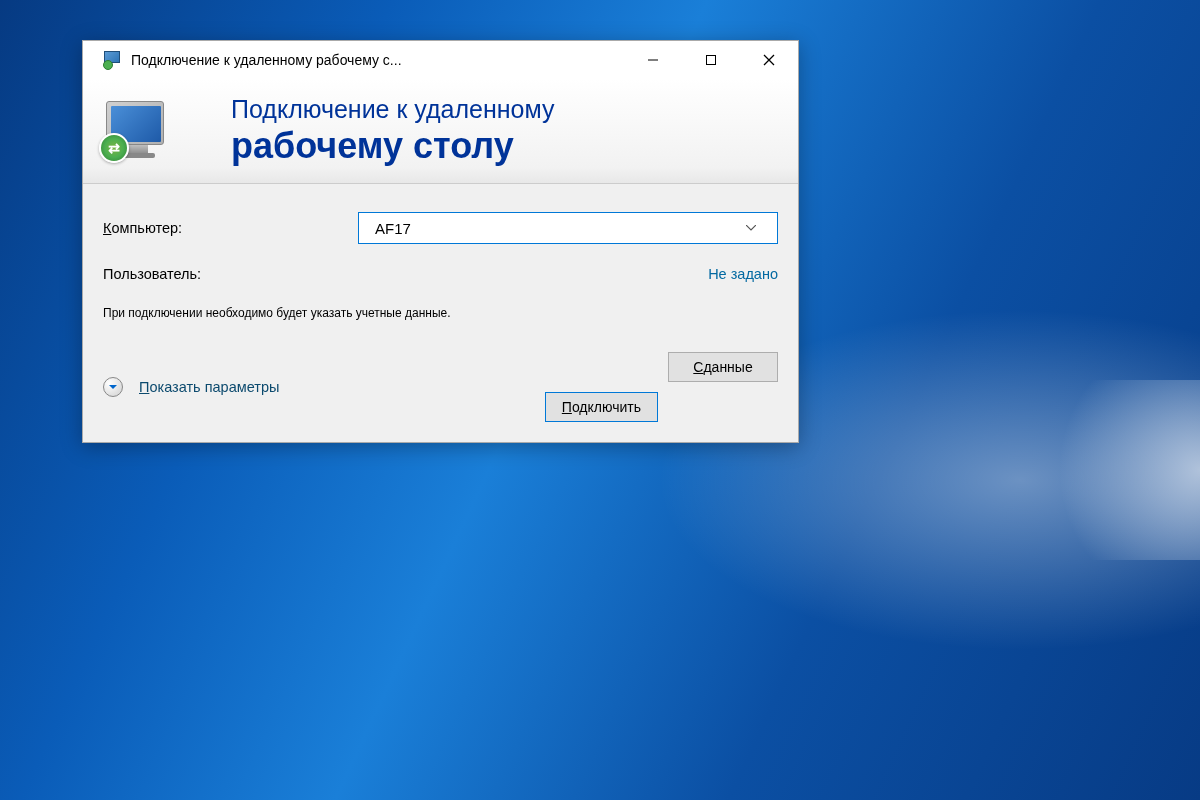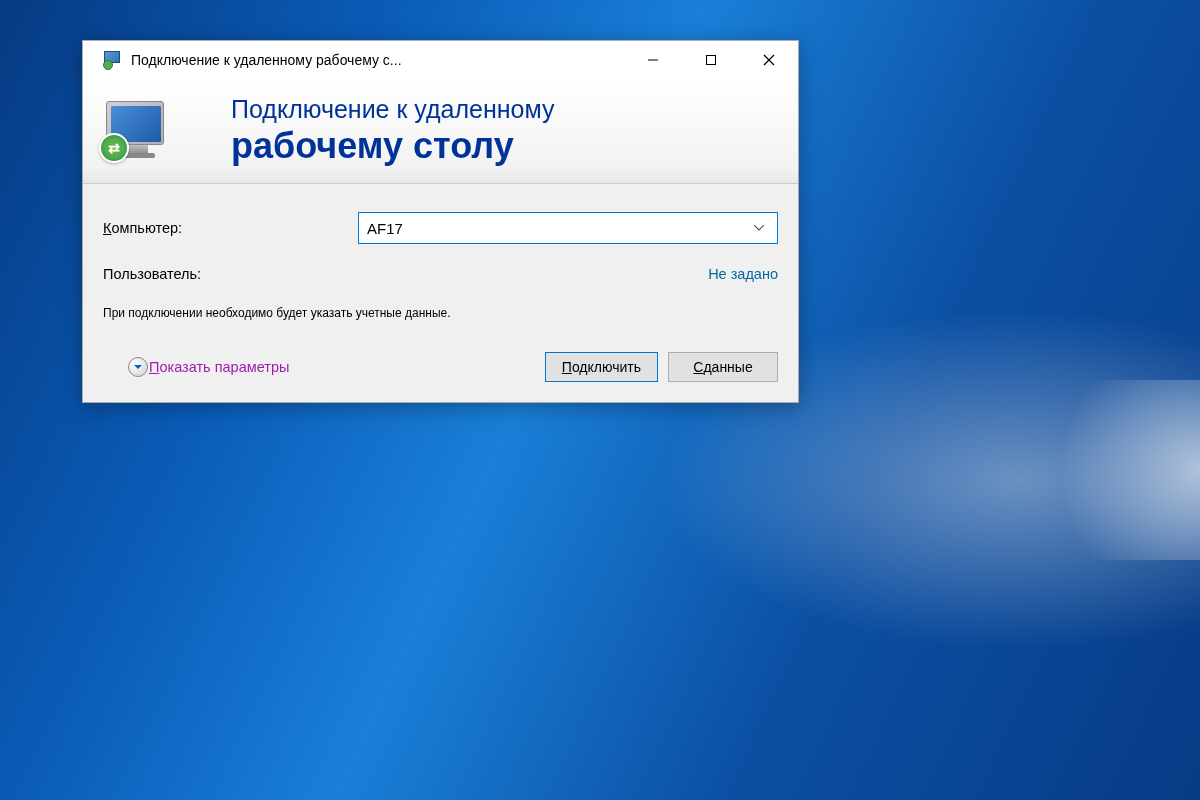--- a/index.html
+++ b/index.html
@@ -231,21 +231,21 @@
     }
     
     .combo-box {
       flex: 1;
       max-width: 420px;
       height: 32px;
       border: 1px solid #0078d7;
       background: #fff;
       display: flex;
       align-items: center;
-      padding: 0 8px;
+      padding: 0 16px;
       position: relative;
     }
     
     .combo-input {
       flex: 1;
       border: none;
       outline: none;
       font-size: 15px;
       font-family: inherit;
       background: transparent;
@@ -273,24 +273,23 @@
     
     .footer-row {
       display: flex;
       align-items: center;
       justify-content: space-between;
     }
     
     .show-options {
       display: flex;
       align-items: center;
-      gap: 1px;
+      gap: 16px;
       font-size: 14.5px;
-      color: #a21caf;
-      margin-left: 25px;
+      color: #0c4a6e;
     }
     
     .expand-icon {
       width: 20px;
       height: 20px;
       border: 1px solid #888;
       border-radius: 50%;
       background: radial-gradient(circle at 30% 30%, #fff, #d0d0d0);
       display: flex;
       align-items: center;
@@ -314,20 +313,21 @@
       font-size: 14px;
       font-family: inherit;
       background: #e1e1e1;
       border: 1px solid #adadad;
       color: #000;
       min-width: 110px;
     }
     
     .btn-primary {
       border: 1px solid #0078d7;
+      margin-top: 40px;
     }
   </style>
 </head>
 <body>
 
 <div class="desktop-bg"></div>
 <div class="light-streak"></div>
 
 <div class="window">
 

